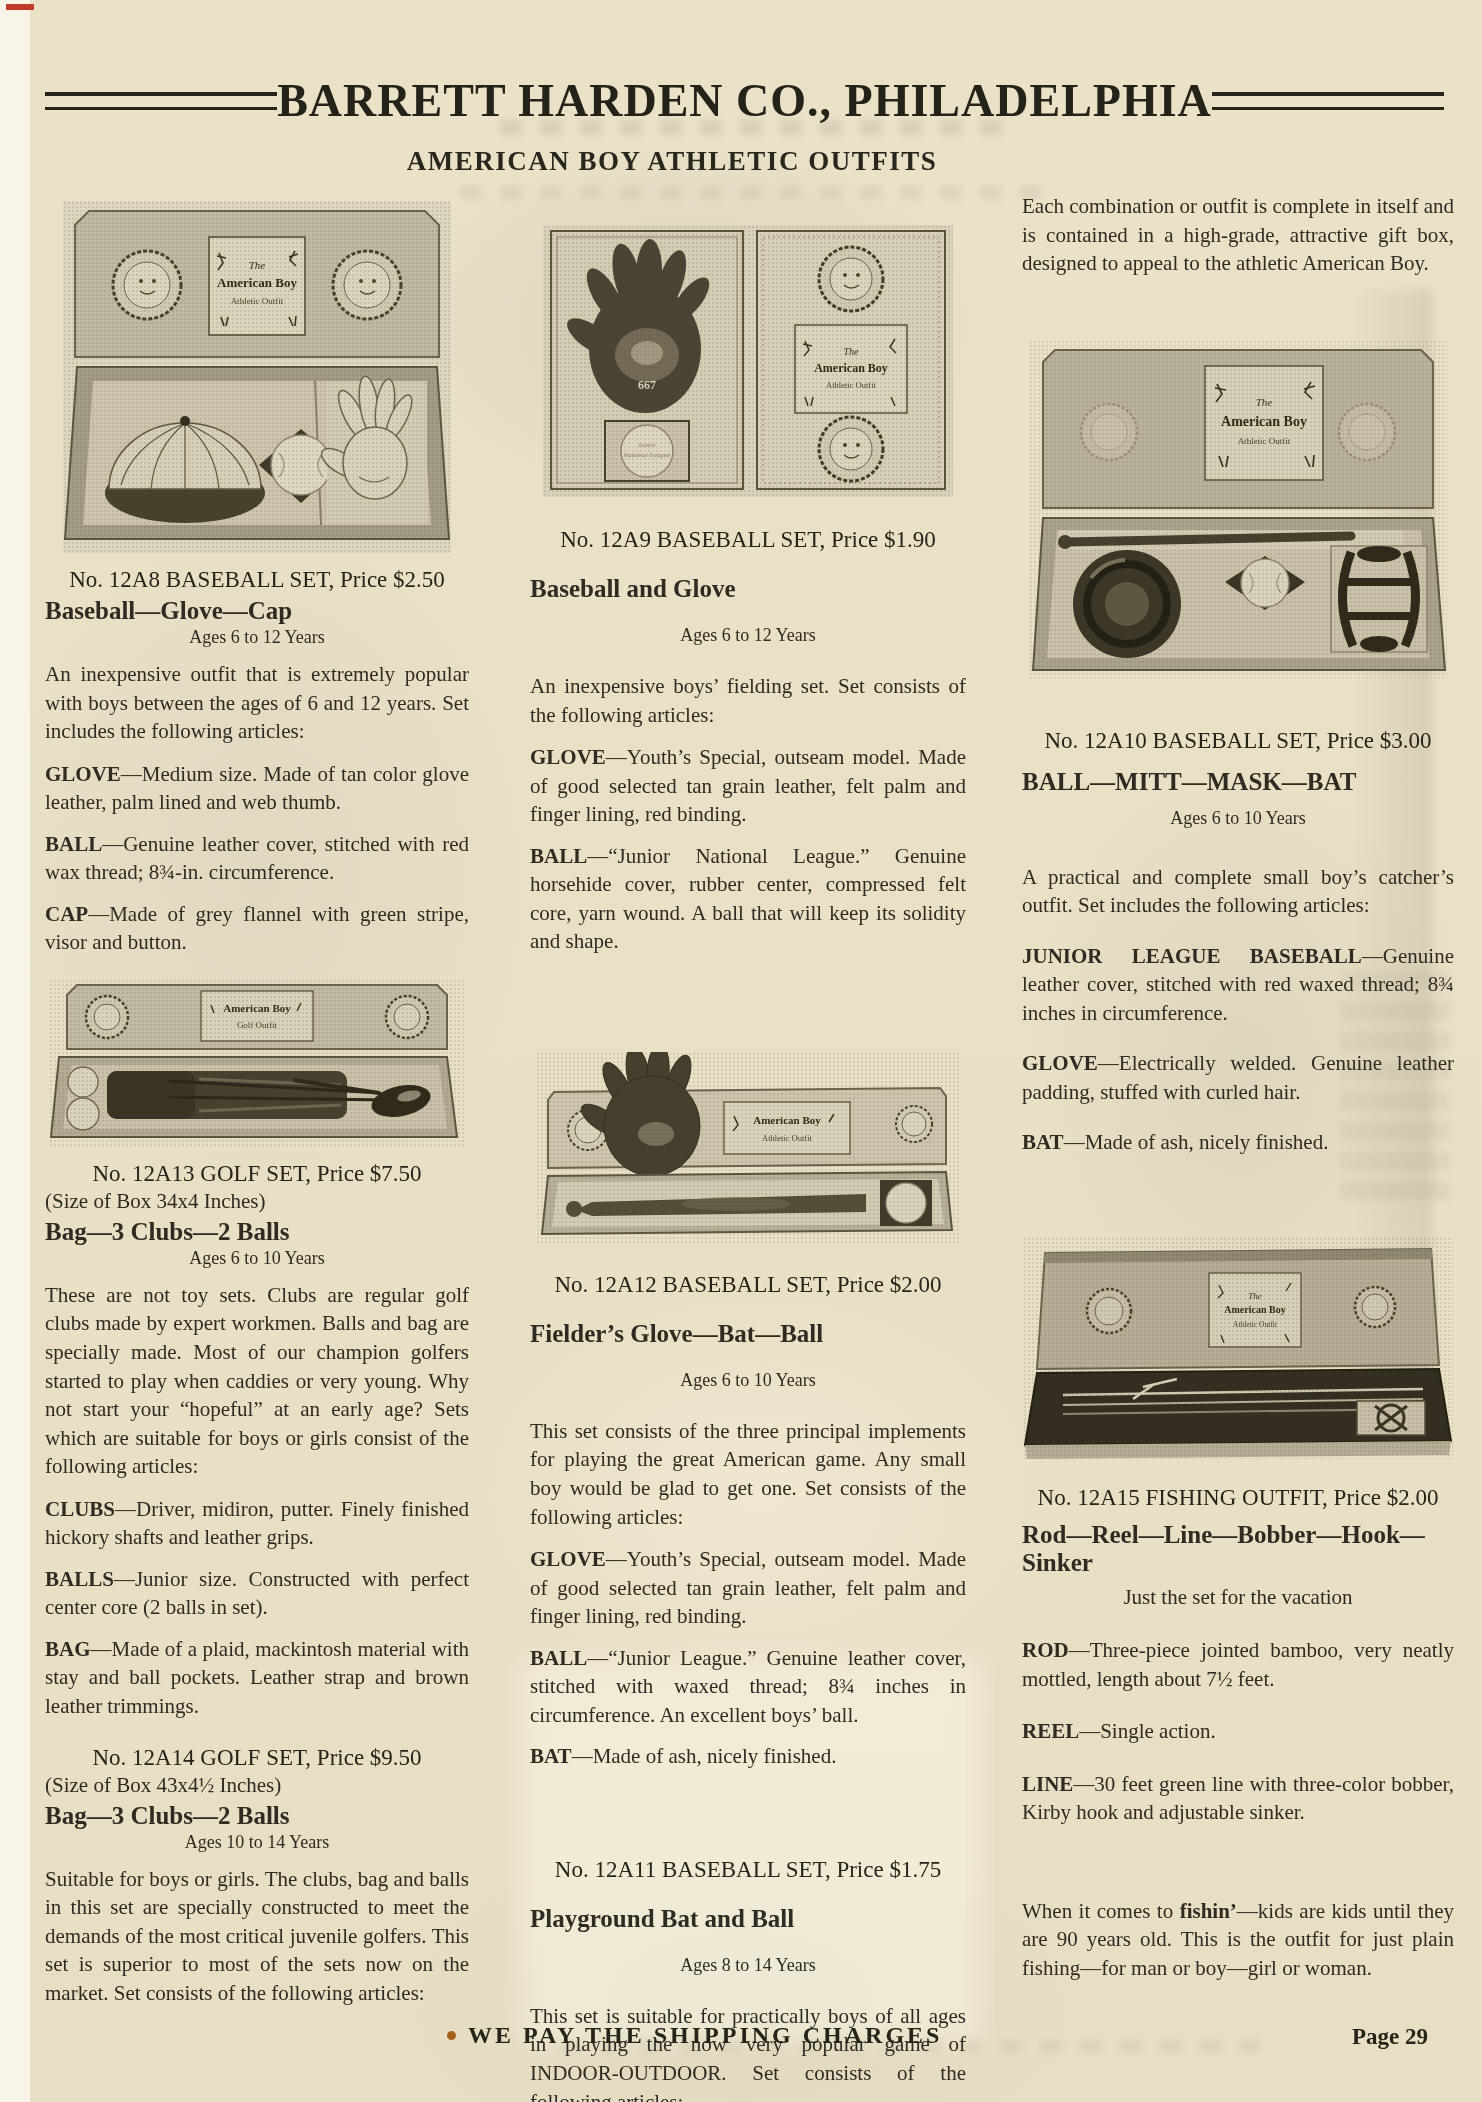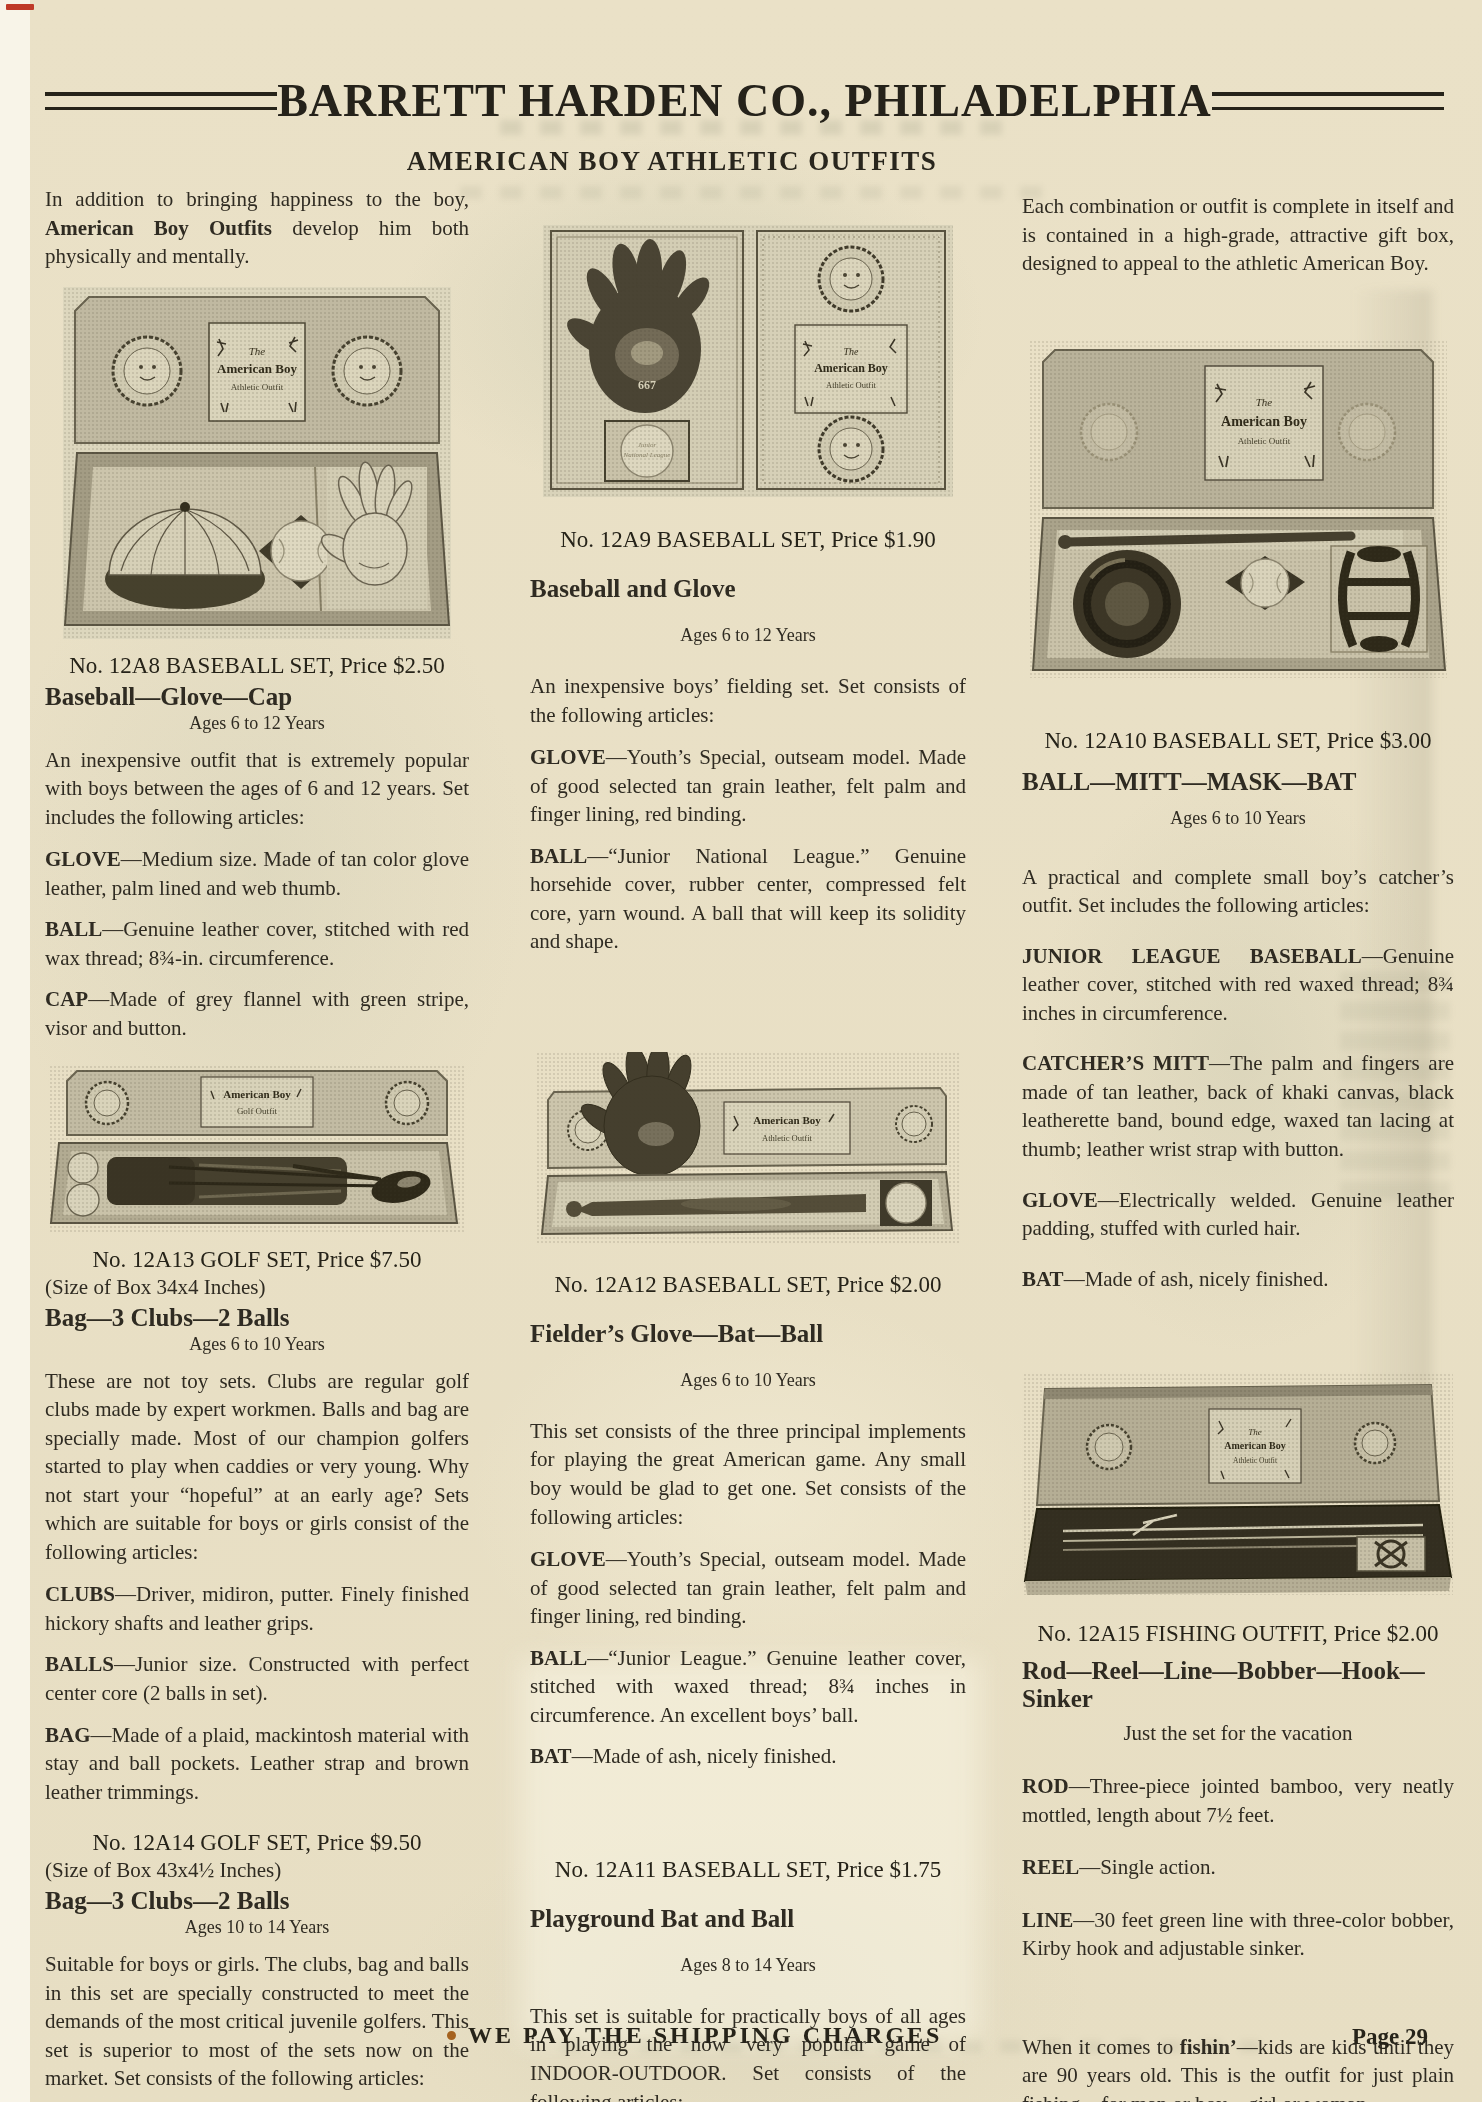--- a/index.html
+++ b/index.html
@@ -73,21 +73,20 @@
 
 <div class="masthead">
   <div class="dbl-rule"></div>
   <h1>BARRETT HARDEN CO., PHILADELPHIA</h1>
   <div class="dbl-rule"></div>
 </div>
 <div class="subtitle">AMERICAN BOY ATHLETIC OUTFITS</div>
 
 <div class="col col-left">
 
-  <p class="body"><span>In addition to bringing happiness to the boy, </span><b>American Boy Outfits</b><span> develop him both physically and mentally.</span></p>
 
   <div class="photo" style="width:388px;height:352px;margin:16px auto 14px;">
     <svg width="388" height="352" viewBox="0 0 388 352">
       <rect x="0" y="0" width="388" height="352" fill="#ddd7be"></rect>
       <polygon points="26,10 362,10 376,24 376,156 12,156 12,24" fill="#c0b9a1" stroke="#6a6450" stroke-width="2"></polygon>
       <g>
         <circle cx="84" cy="84" r="34" fill="#d0cab1" stroke="#46412f" stroke-width="3" stroke-dasharray="4 2"></circle>
         <circle cx="84" cy="84" r="23" fill="#dbd5bc" stroke="#6a6450" stroke-width="1"></circle>
         <circle cx="78" cy="80" r="2" fill="#4a4433"></circle>
           <circle cx="91" cy="80" r="2" fill="#4a4433"></circle>
@@ -388,21 +387,20 @@
     </svg>
     <div class="halftone"></div>
   </div>
 
   <section class="product" style="margin-top:50px;">
     <h3 class="ptitle">No. 12A10 BASEBALL SET, Price $3.00</h3>
     <p class="psub" style="margin-top:14px;">BALL—MITT—MASK—BAT</p>
     <p class="ages" style="margin:12px 0 34px;">Ages 6 to 10 Years</p>
     <p class="body">A practical and complete small boy’s catcher’s outfit.  Set includes the following articles:</p>
     <p class="body item" style="margin-top:22px;"><b>JUNIOR LEAGUE BASEBALL</b><span>—Genuine leather cover, stitched with red waxed thread;  8¾ inches in circumference.</span></p>
-    <p class="body item" style="margin-top:22px;"><b>CATCHER’S MITT</b><span>—The palm and fingers are made of tan leather, back of khaki canvas, black leatherette band, bound edge, waxed tan lacing at thumb;  leather wrist strap with button.</span></p>
     <p class="body item" style="margin-top:22px;"><b>GLOVE</b><span>—Electrically  welded.   Genuine leather padding, stuffed with curled hair.</span></p>
     <p class="body item" style="margin-top:22px;"><b>BAT</b><span>—Made of ash, nicely finished.</span></p>
   </section>
 
   <div class="photo" style="width:430px;height:222px;margin:80px auto 0;">
     <svg width="430" height="222" viewBox="0 0 430 222">
       <polygon points="22,16 408,12 416,128 14,132" fill="#b5ae95" stroke="#6a6450" stroke-width="2"></polygon>
       <polygon points="22,16 408,12 410,22 20,26" fill="#8f8872"></polygon>
       <g>
         <circle cx="86" cy="74" r="22" fill="#c6bfa6" stroke="#46412f" stroke-width="2.5" stroke-dasharray="3 2"></circle>

